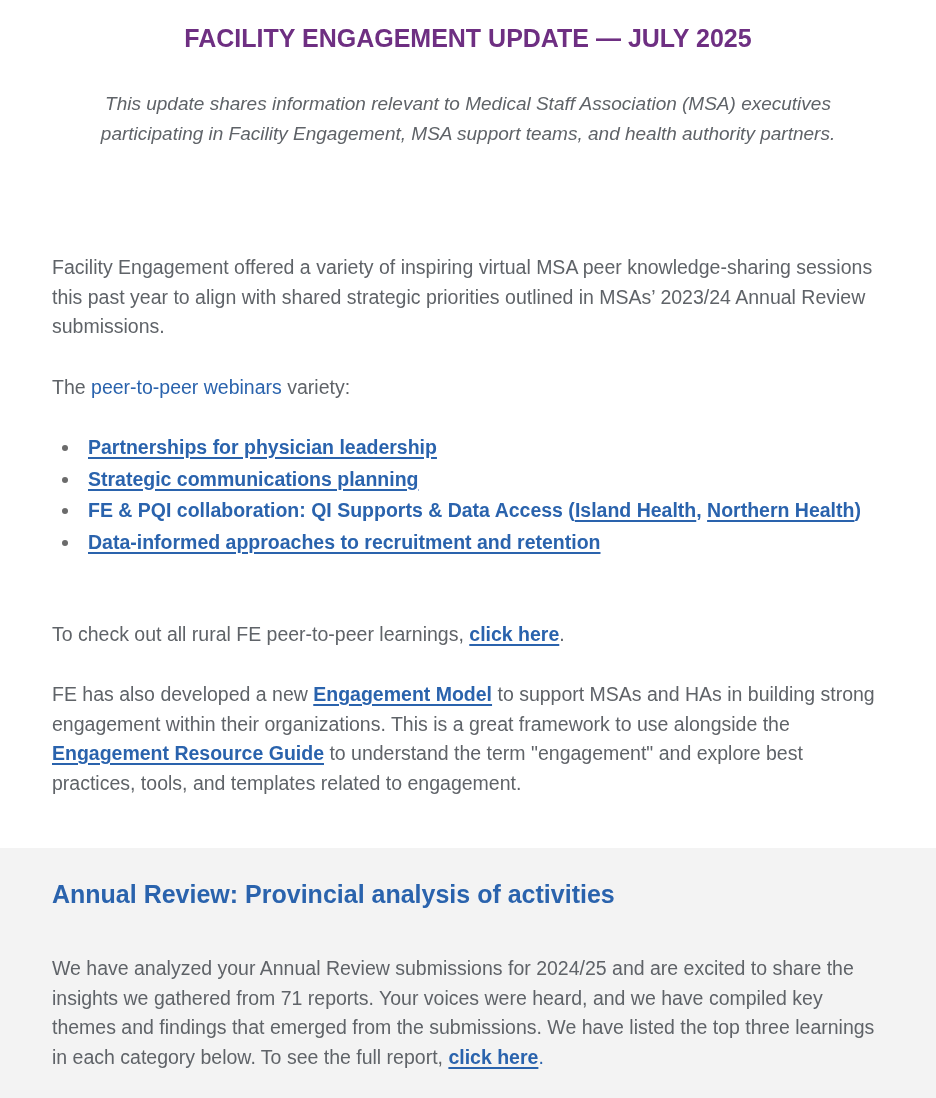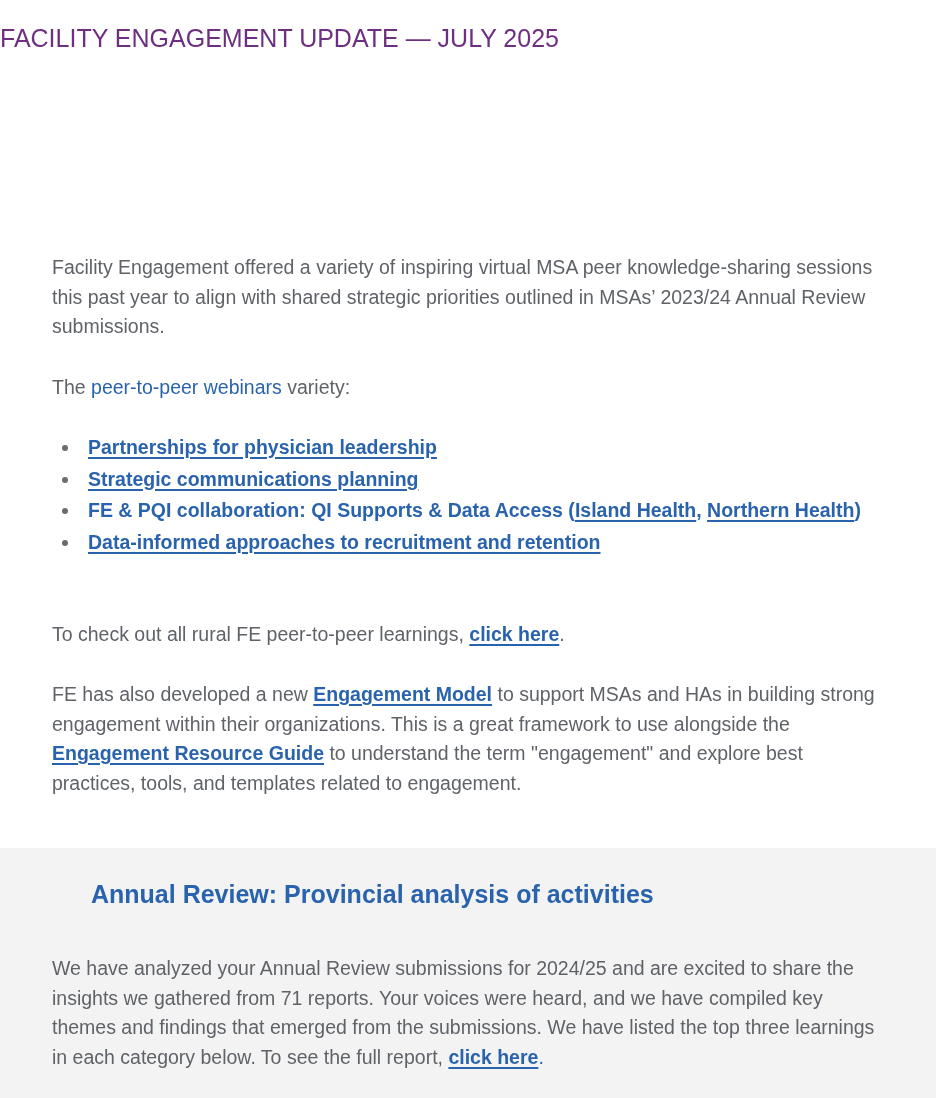--- a/index.html
+++ b/index.html
@@ -3,21 +3,21 @@
   <meta charset="utf-8">
   <style>
     * { box-sizing: border-box; margin: 0; padding: 0; }
     html, body { width: 936px; height: 1098px; background: #ffffff; overflow: hidden; }
     body { font-family: "Liberation Sans", sans-serif; color: #5f6368; }
     .section-white { background: #ffffff; padding: 0 52px; height: 848px; position: relative; }
     .section-gray { background: #f3f3f3; padding: 0 52px; height: 250px; position: relative; }
 
     .main-title {
       position: absolute; left: 0; right: 0; top: 24px;
-      text-align: left; color: #6e2f82; font-weight: normal; font-size: 25px; letter-spacing: 0;
+      text-align: center; color: #6e2f82; font-weight: bold; font-size: 25px; letter-spacing: 0;
       font-family: "Liberation Sans", sans-serif;
     }
     .intro {
       position: absolute; left: 52px; right: 52px; top: 89px;
       text-align: center; font-style: italic; font-size: 19px; line-height: 29.5px; color: #5f6368;
     }
     .h2-purple {
       position: absolute; left: 52px; top: 186px;
       color: #6e2f82; font-weight: bold; font-size: 25px;
     }
@@ -36,28 +36,29 @@
       position: relative; padding-left: 36px; font-size: 19.5px; line-height: 31.5px; color: #2a63ad; font-weight: bold;
     }
     .bullets li .dot {
       position: absolute; left: 10px; top: 13px; width: 6px; height: 6px; border-radius: 50%; background: #6b6b6b;
     }
     .p3 { top: 620px; }
     .p4 { top: 680px; }
 
     .h2-blue {
       position: absolute; left: 52px; top: 880px;
-      color: #2a63ad; font-weight: bold; font-size: 25px; margin-left: 39px;
+      color: #2a63ad; font-weight: bold; font-size: 25px;
     }
   </style>
 </head>
 <body>
 
 <div class="section-white">
   <div class="main-title">FACILITY ENGAGEMENT UPDATE — JULY 2025</div>
+  <div class="intro">This update shares information relevant to Medical Staff Association (MSA) executives participating in Facility Engagement, MSA support teams, and health authority partners.</div>
 
 
   <p class="para p1">Facility Engagement offered a variety of inspiring virtual MSA peer knowledge-sharing sessions this past year to align with shared strategic priorities outlined in MSAs’ 2023/24 Annual Review submissions.</p>
 
   <p class="para p2"><span>The </span><a class="link-bold" href="#">peer-to-peer webinars</a><span> variety:</span></p>
 
   <ul class="bullets">
     <li><span class="dot"></span><a class="link-ul" href="#">Partnerships for physician leadership</a></li>
     <li><span class="dot"></span><a class="link-ul" href="#">Strategic communications planning</a></li>
     <li><span class="dot"></span><span>FE &amp; PQI collaboration: QI Supports &amp; Data Access (</span><a class="link-ul" href="#">Island Health</a><span>, </span><a class="link-ul" href="#">Northern Health</a><span>)</span></li>

